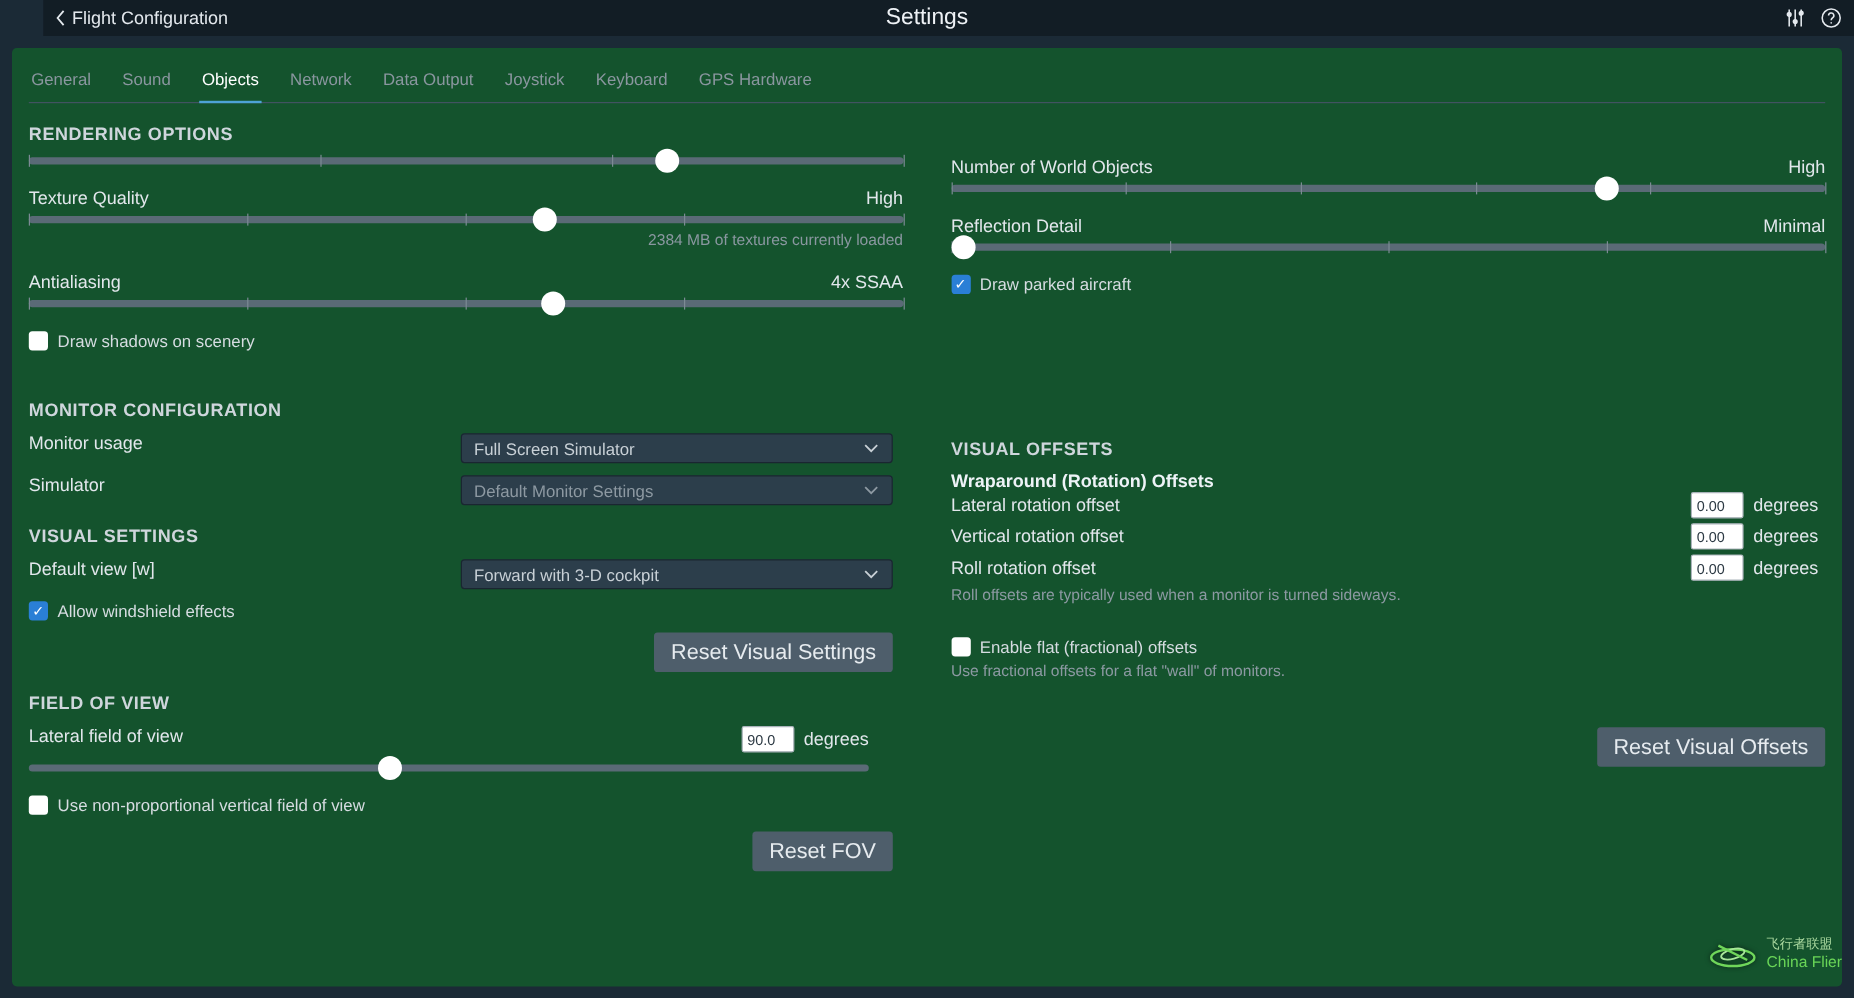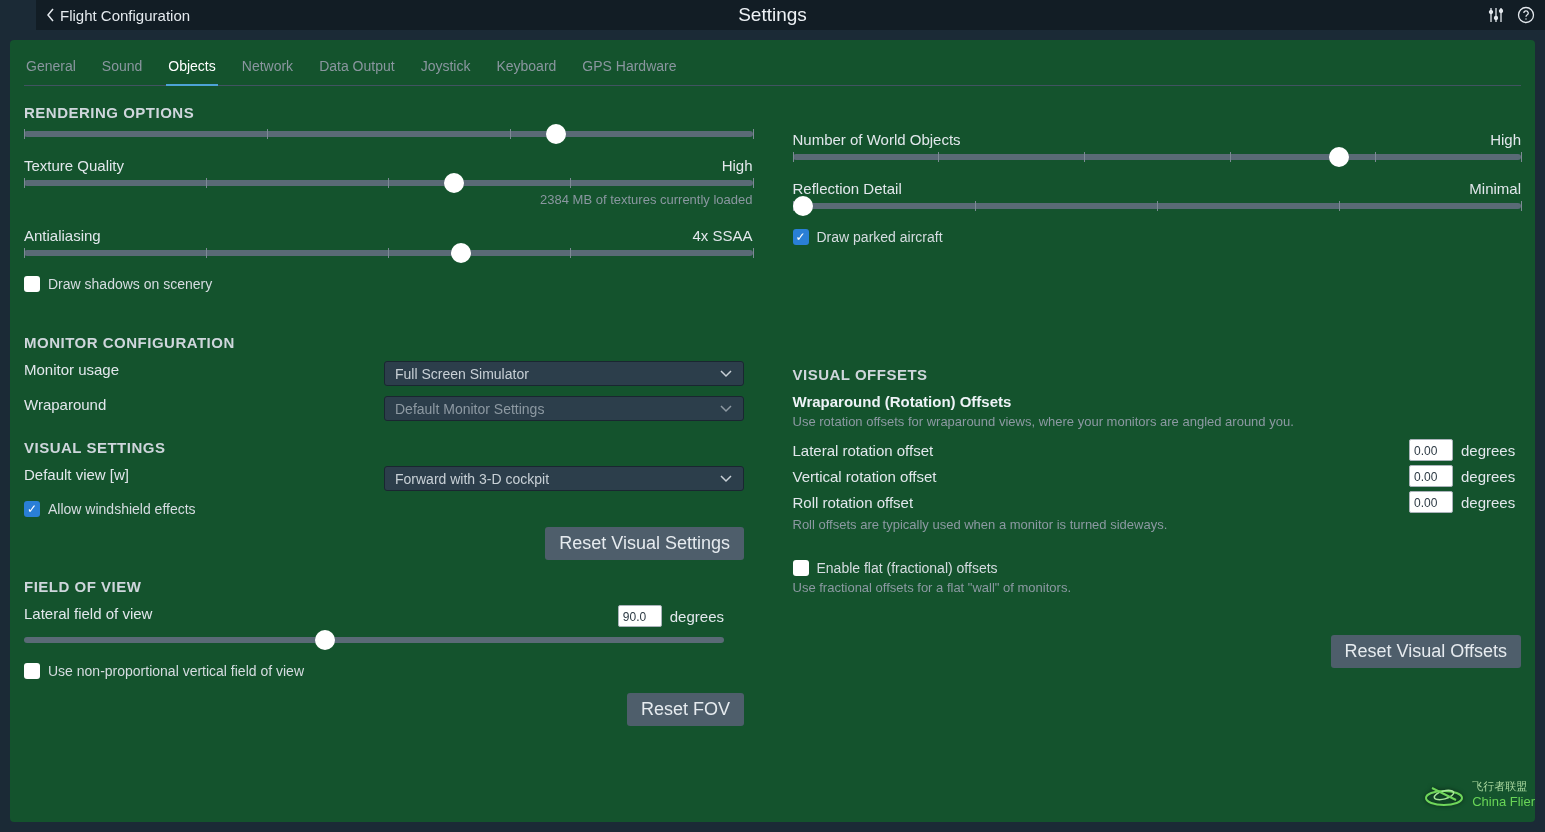--- a/index.html
+++ b/index.html
@@ -246,21 +246,21 @@
       <div class="form-row">
         <div class="label">Monitor usage</div>
         <div class="select">
           <span>Full Screen Simulator</span>
           <svg width="14" height="10">
               <path d="M2 2 L7 7 L12 2" stroke="#c8d0d6" stroke-width="1.5" fill="none"></path>
             </svg>
         </div>
       </div>
       <div class="form-row">
-        <div class="label">Wraparound</div>
+        <div class="label">Simulator</div>
         <div class="select dim">
           <span>Default Monitor Settings</span>
           <svg width="14" height="10">
               <path d="M2 2 L7 7 L12 2" stroke="#8d99a2" stroke-width="1.5" fill="none"></path>
             </svg>
         </div>
       </div>
 
       <div class="section-title">VISUAL SETTINGS</div>
       <div class="form-row" style="margin-top:0;">
@@ -300,21 +300,20 @@
         <span>Use non-proportional vertical field of view</span>
       </div>
       <div class="btn-row-right" style="width:720px; margin-top:14px;">
         <button class="btn">Reset FOV</button>
       </div>
     </div>
 
     <div class="col">
       <div class="section-title" style="margin-top:50px;">VISUAL OFFSETS</div>
       <div class="subhead">Wraparound (Rotation) Offsets</div>
-      <div class="hint">Use rotation offsets for wraparound views, where your monitors are angled around you.</div>
 
       <div class="offset-row">
         <div class="olabel">Lateral rotation offset</div>
         <span class="numbox">0.00</span>
         <span class="unit">degrees</span>
       </div>
       <div class="offset-row">
         <div class="olabel">Vertical rotation offset</div>
         <span class="numbox">0.00</span>
         <span class="unit">degrees</span>

